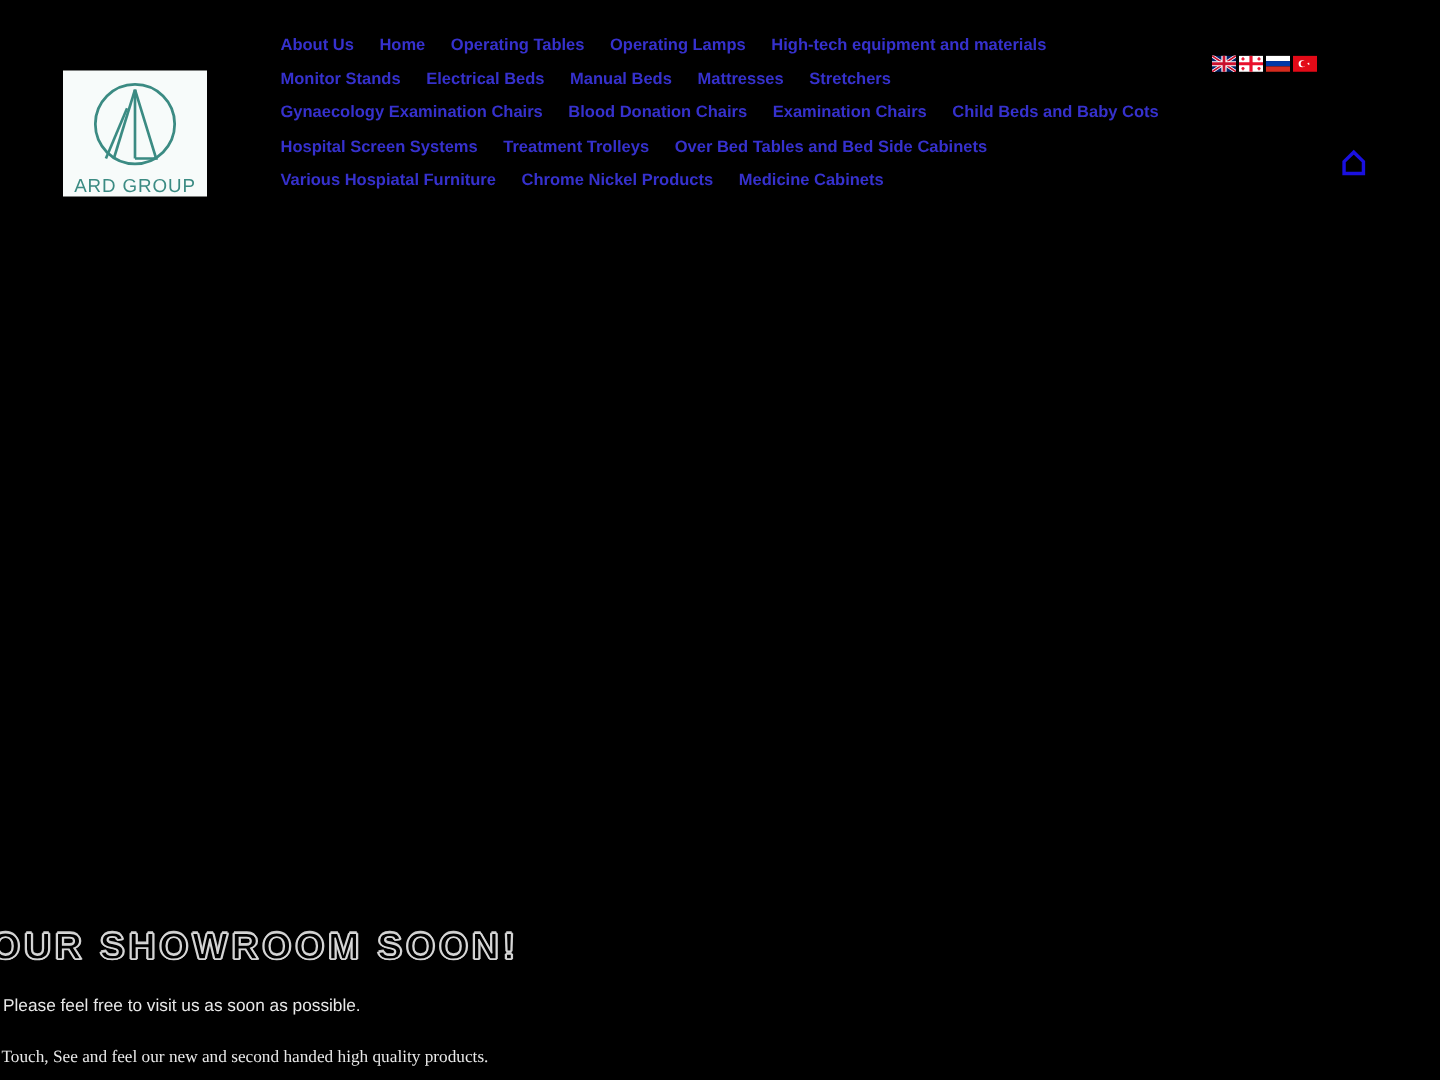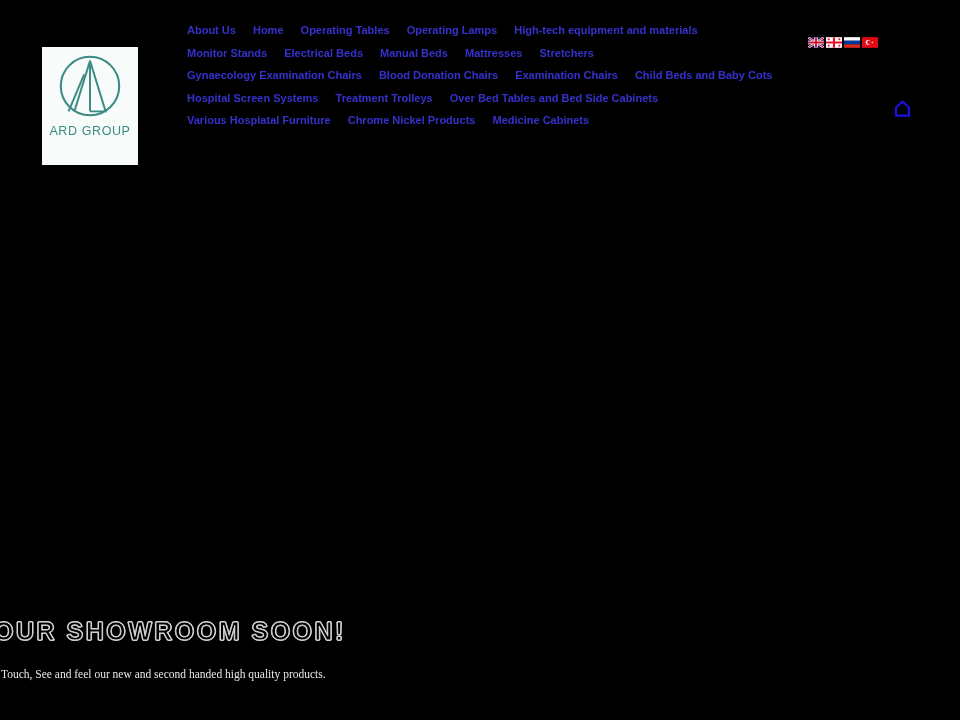--- a/index.html
+++ b/index.html
@@ -15,21 +15,21 @@
     font-family: "Liberation Sans", sans-serif;
     color: #ffffff;
   }
 
   
   #logo-block {
     position: absolute;
     left: 42px;
     top: 47px;
     width: 96px;
-    height: 118px;
+    height: 84px;
     background: #f7fbfa;
     box-sizing: border-box;
     display: flex;
     flex-direction: column;
     align-items: center;
     justify-content: flex-start;
     padding-top: 4px;
   }
   #logo-mark { width: 78px; height: 74px; display: block; }
   #logo-word {
@@ -192,14 +192,15 @@
 </div>
 
 <div id="home-icon-wrap">
   <svg viewBox="0 0 20 20" width="19" height="19">
     <path d="M3.2 17.5 V9.2 L10 2.6 L16.8 9.2 V17.5 Z" fill="none" stroke="#1a10e0" stroke-width="2.4"></path>
   </svg>
 </div>
 
 <div id="promo">
   <div id="promo-heading">OUR SHOWROOM SOON!</div>
+  <div id="promo-line-1">Please feel free to visit us as soon as possible.</div>
   <div id="promo-line-2">Touch, See and feel our new and second handed high quality products.</div>
 </div>
 
 </body></html>

